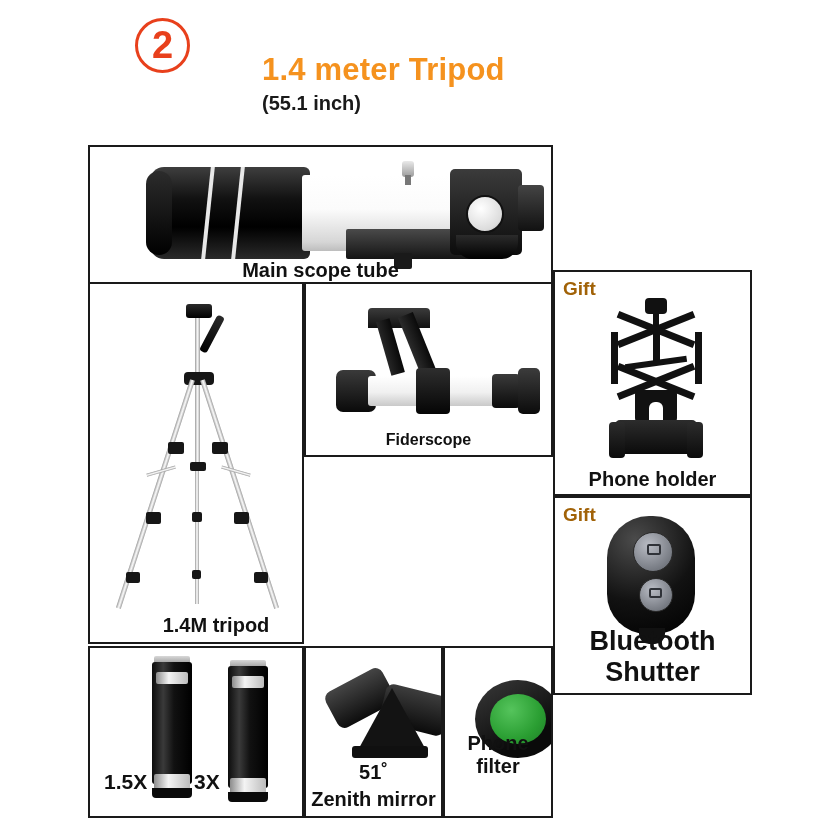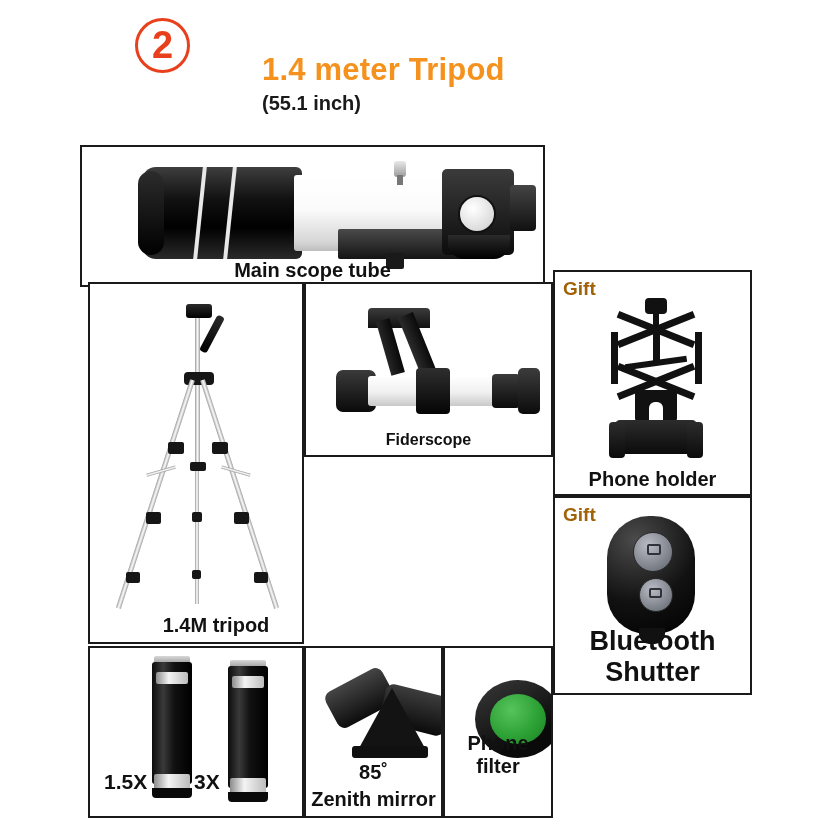--- a/index.html
+++ b/index.html
@@ -167,21 +167,21 @@
 <body>
 
 <div id="root">
 
   <div class="badge">
     <span>2</span>
   </div>
   <div class="title">1.4 meter Tripod</div>
   <div class="subtitle">(55.1 inch)</div>
 
-  <div class="panel" style="left:80px; top:145px; width:465px; height:142px;">
+  <div class="panel" style="left:88px; top:145px; width:465px; height:142px;">
     <div class="scope">
       <div class="dew"></div>
       <div class="ring" style="left:56px;"></div>
       <div class="ring" style="left:86px;"></div>
       <div class="tube"></div>
       <div class="knob-top"></div>
       <div class="foot"></div>
       <div class="focuser"></div>
       <div class="clampring"></div>
       <div class="fwheel"></div>
@@ -292,21 +292,21 @@
     <span style="position:absolute; left:104px; bottom:22px; font-size:21px; font-weight:bold; color:#111;">3X</span>
   </div>
 
   <div class="panel" style="left:304px; top:646px; width:139px; height:172px;">
     <div style="position:absolute;inset:0;">
       <div class="zm-a"></div>
       <div class="zm-b"></div>
       <div class="zm-tri"></div>
       <div class="zm-foot"></div>
     </div>
-    <div class="cap" style="bottom:32px; font-size:20px;">85˚</div>
+    <div class="cap" style="bottom:32px; font-size:20px;">51˚</div>
     <div class="cap" style="bottom:5px; font-size:20px;">Zenith mirror</div>
   </div>
 
   <div class="panel" style="left:443px; top:646px; width:110px; height:172px;">
     <div style="position:absolute;inset:0;">
       <div class="mf-ring">
         <div class="mf-glass"></div>
       </div>
     </div>
     <div class="cap" style="bottom:38px; font-size:20px;">Phone filter</div>

